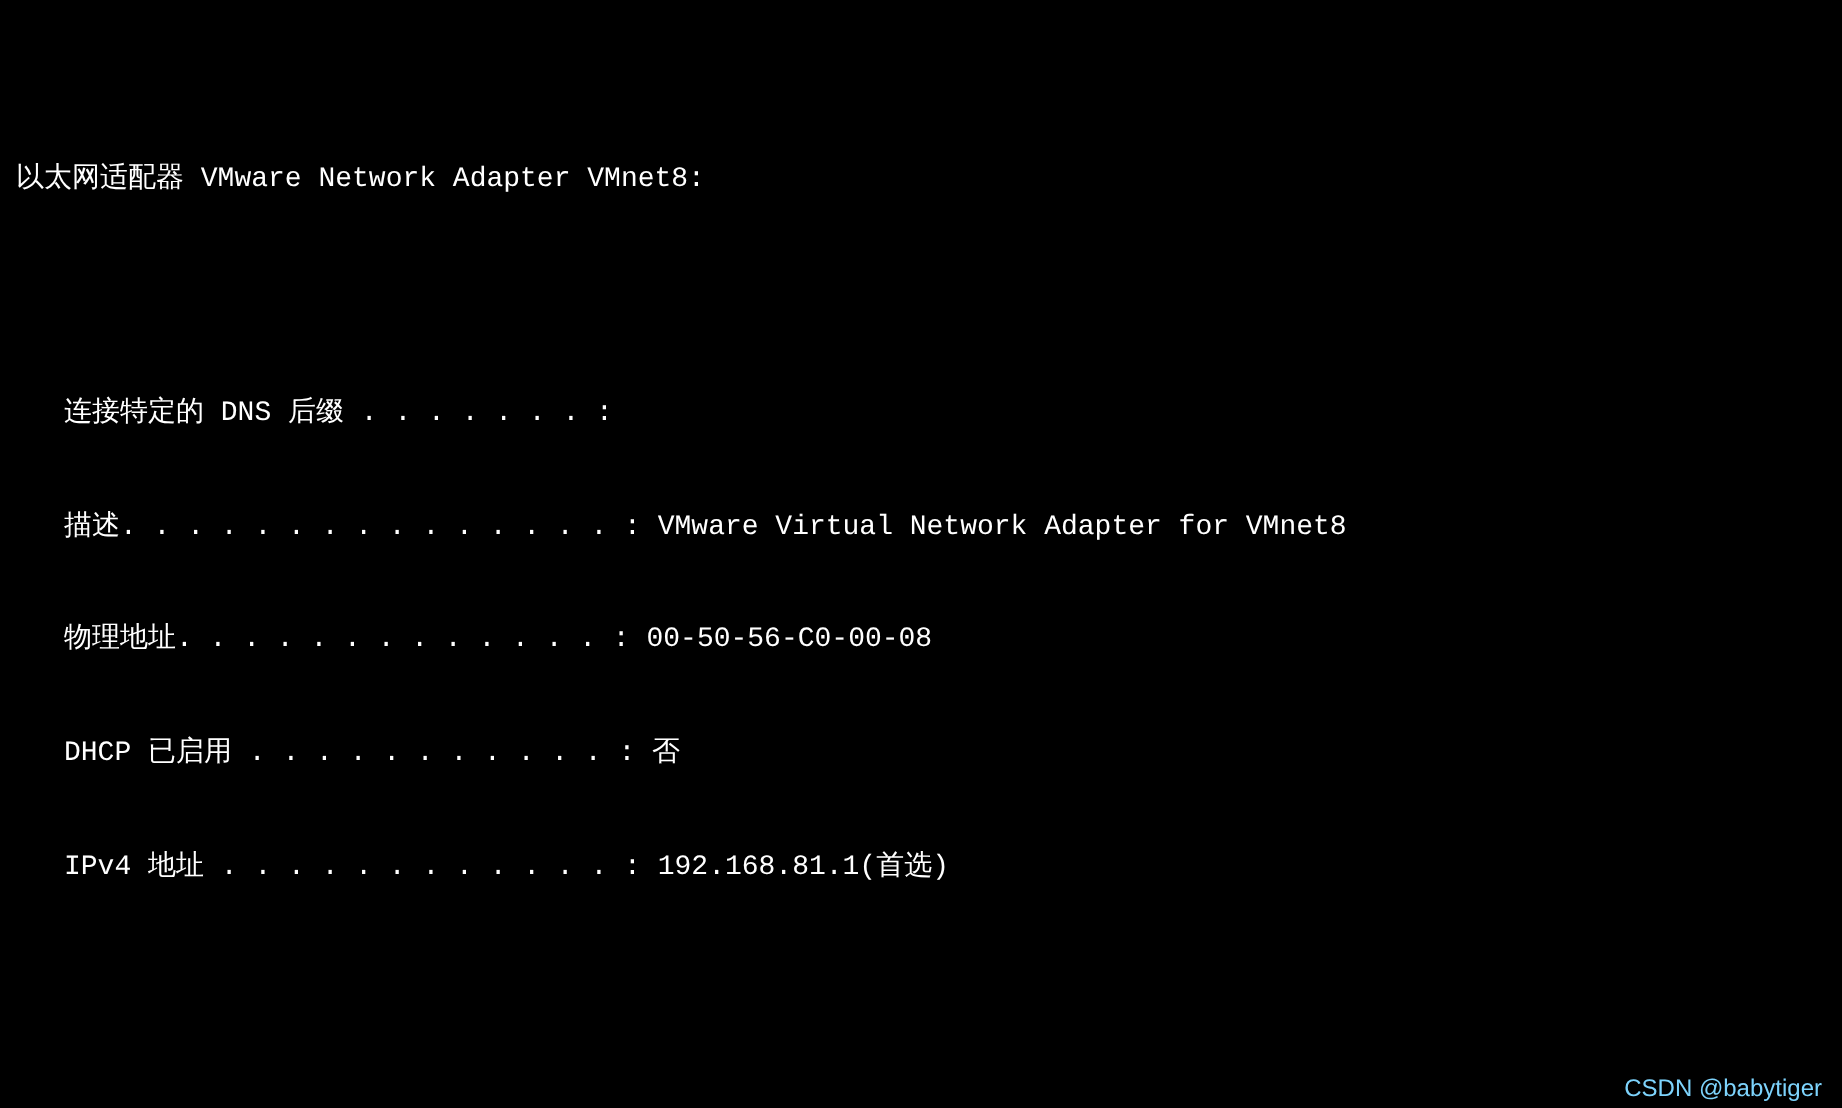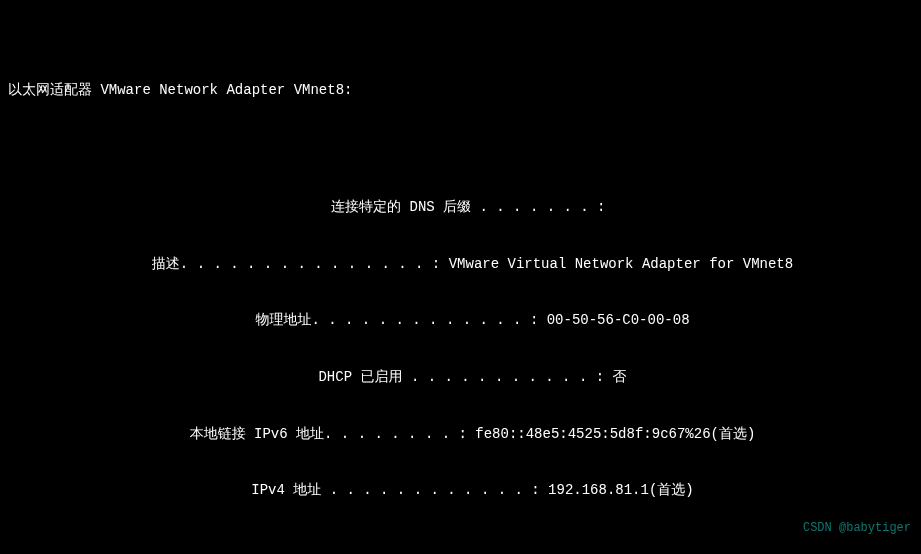--- a/index.html
+++ b/index.html
@@ -24,43 +24,41 @@
       white-space: pre;
     }
     .adapter-header {
       margin-bottom: 4px;
     }
     .adapter-block {
       margin-bottom: 4px;
     }
     .prop-line {
       padding-left: 24px;
-      text-align: center;
     }
     .watermark {
       position: absolute;
-      bottom: 18px;
+      bottom: 2px;
       right: 10px;
-      color: #0f766e;
+      color: #7dd3fc;
       font-size: 12px;
-      font-family: Liberation Mono, monospace;
+      font-family: Liberation Sans, sans-serif;
     }
   </style>
 </head>
 <body>
 
 <div class="terminal-output">
   <div class="adapter-block">
     <div class="adapter-header"><span>以太网适配器 </span><span>VMware Network Adapter VMnet8:</span></div>
     <div>&nbsp;</div>
     <div class="prop-line"><span>连接特定的 DNS 后缀 . . . . . . . :</span> <span></span></div>
     <div class="prop-line"><span>描述. . . . . . . . . . . . . . . :</span> <span>VMware Virtual Network Adapter for VMnet8</span></div>
     <div class="prop-line"><span>物理地址. . . . . . . . . . . . . :</span> <span>00-50-56-C0-00-08</span></div>
     <div class="prop-line"><span>DHCP 已启用 . . . . . . . . . . . :</span> <span>否</span></div>
-    <div class="prop-line"><span>本地链接 IPv6 地址. . . . . . . . :</span> <span>fe80::48e5:4525:5d8f:9c67%26(首选)</span></div>
     <div class="prop-line"><span>IPv4 地址 . . . . . . . . . . . . :</span> <span>192.168.81.1(首选)</span></div>
     
     
     
     
     
   </div>
   
   
 </div>

